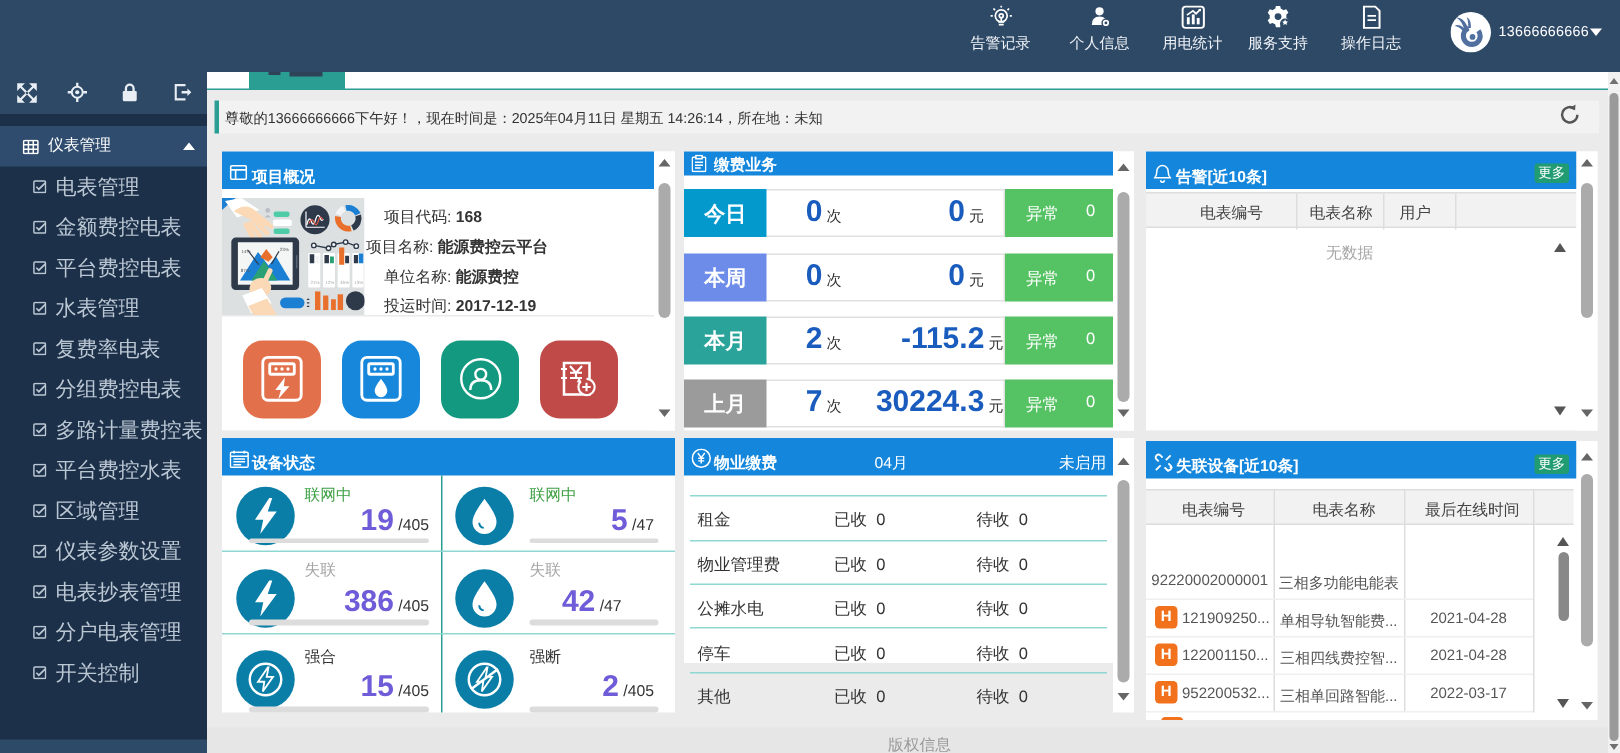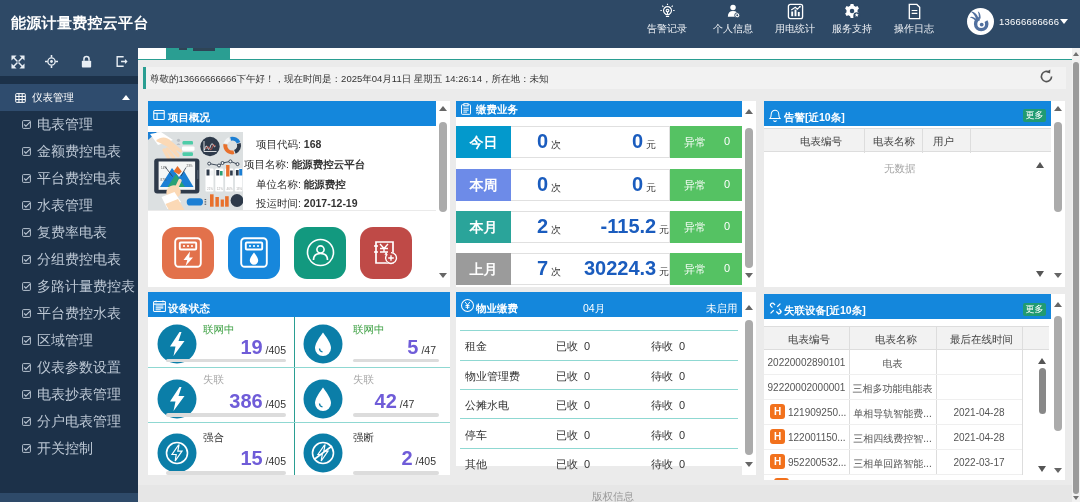--- a/index.html
+++ b/index.html
@@ -54,21 +54,20 @@
 
   <div id="greet">
     <div class="txt">尊敬的13666666666下午好！，现在时间是：2025年04月11日 星期五 14:26:14，所在地：未知</div>
   </div>
   <svg style="position:absolute;left:1039px;top:69px;z-index:6;" width="15" height="15" viewBox="0 0 15 15">
       <path d="M12.6 7.5 a5.1 5.1 0 1 1 -2 -4.05" fill="none" stroke="#555" stroke-width="1.6"></path>
       <path d="M11.3 0.6 L11.1 4.5 L7.4 3.1 Z" fill="#555"></path>
     </svg>
 
   <div id="hdr">
-    <div class="title">能源计量费控云平台</div>
     <div class="hicon" style="left:637px;">
       <svg width="17" height="17" viewBox="0 0 18 18" fill="none" stroke="#fff" stroke-width="1.2">
           <circle cx="9" cy="8" r="4.2"></circle>
           <circle cx="9" cy="8" r="1.4"></circle>
           <path d="M9 9.4 L9 12.2 M6.8 12.2 L11.2 12.2 M7.3 14.2 L10.7 14.2 M9 0.8 L9 2.2 M3.5 2.8 L4.6 4 M14.5 2.8 L13.4 4 M1.5 8 L3 8 M15 8 L16.5 8"></path>
         </svg>
       <div class="lbl">告警记录</div>
     </div>
     <div class="hicon" style="left:703px;">
       <svg width="17" height="17" viewBox="0 0 18 18" fill="#fff">
@@ -473,21 +472,21 @@
         <circle cx="20" cy="20" r="19.5" fill="#0B7EA8"></circle>
         <circle cx="20" cy="20" r="10.5" fill="none" stroke="#fff" stroke-width="1.6"></circle>
         <path d="M21.5 12 L15 21.5 h4.2 L18.2 28 L25 18.2 h-4.2 L22 12 Z" fill="none" stroke="#fff" stroke-width="1.2"></path>
         <path d="M11 26.5 L29 13" stroke="#fff" stroke-width="1.6"></path>
       </svg>
     <div style="position:absolute;left:205px;top:139px;font-size:10.5px;color:#333;">强断</div>
     <div style="position:absolute;left:205px;top:154.5px;width:83px;text-align:right;font-size:10.5px;color:#333;"><span style="font-size:20px;font-weight:bold;color:#6F5CD8;">2</span> /405</div>
     <div style="position:absolute;left:205px;top:179px;width:86px;height:3.5px;border-radius:2px;background:#DCDCDC;"></div>
   </div>
 
-  <div class="panel" style="left:456px;top:292px;width:300px;height:174px;">
+  <div class="panel" style="left:456px;top:292px;width:300px;height:150px;">
     <div class="phead" style="width:286px;height:25px;">
       <svg class="ic" style="top:7px;" width="13" height="13" viewBox="0 0 15 15">
           <circle cx="7.5" cy="7.5" r="6.9" fill="none" stroke="#fff" stroke-width="1.2"></circle>
           <path d="M4.8 3.5 L7.5 7 L10.2 3.5 M7.5 7 V11.5 M5.2 7.5 h4.6 M5.2 9.5 h4.6" stroke="#fff" stroke-width="1.1" fill="none"></path>
         </svg>
       <div class="t" style="top:9.5px;">物业缴费</div>
       <div style="position:absolute;left:127px;top:9.5px;font-size:10.5px;">04月</div>
       <div style="position:absolute;left:250px;top:9.5px;font-size:10.5px;">未启用</div>
     </div>
     <div style="position:absolute;left:4px;top:38px;width:278px;height:1px;background:#8FD8D2;"></div>
@@ -529,27 +528,20 @@
     </div>
     <div style="position:absolute;left:0;top:32px;width:285px;height:24px;background:#F2F2F2;border-top:1px solid #DDD;border-bottom:1px solid #DDD;font-size:10.5px;color:#444;">
       <span style="position:absolute;left:24px;top:6px;">电表编号</span>
       <span style="position:absolute;left:111px;top:6px;">电表名称</span>
       <span style="position:absolute;left:186px;top:6px;">最后在线时间</span>
     </div>
     <div style="position:absolute;left:85px;top:32px;width:1px;height:149px;background:#DDD;"></div>
     <div style="position:absolute;left:172px;top:32px;width:1px;height:149px;background:#DDD;"></div>
     <div style="position:absolute;left:258px;top:32px;width:1px;height:149px;background:#DDD;"></div>
 
-    <div style="position:absolute;left:0;top:56px;width:258px;height:25px;border-bottom:1px solid #EFEFEF;font-size:10px;color:#555;white-space:nowrap;">
-      <div style="position:absolute;left:0;top:0;width:85px;height:25px;">
-          <div style="width:85px;text-align:center;margin-top:7px;">20220002890101</div>
-        </div>
-      <div style="position:absolute;left:85px;top:0;width:87px;height:25px;text-align:center;padding-top:7px;">电表</div>
-      <div style="position:absolute;left:172px;top:0;width:86px;height:25px;text-align:center;padding-top:7px;"></div>
-    </div>
     <div style="position:absolute;left:0;top:81px;width:258px;height:25px;border-bottom:1px solid #EFEFEF;font-size:10px;color:#555;white-space:nowrap;">
       <div style="position:absolute;left:0;top:0;width:85px;height:25px;">
           <div style="width:85px;text-align:center;margin-top:7px;">92220002000001</div>
         </div>
       <div style="position:absolute;left:85px;top:0;width:87px;height:25px;text-align:center;padding-top:7px;">三相多功能电能表</div>
       <div style="position:absolute;left:172px;top:0;width:86px;height:25px;text-align:center;padding-top:7px;"></div>
     </div>
     <div style="position:absolute;left:0;top:106px;width:258px;height:25px;border-bottom:1px solid #EFEFEF;font-size:10px;color:#555;white-space:nowrap;">
       <div style="position:absolute;left:0;top:0;width:85px;height:25px;">
           <span style="position:absolute;left:6px;top:4px;width:15px;height:15px;background:#F2711C;border-radius:3px;color:#fff;font-size:10px;font-weight:bold;text-align:center;line-height:15px;">H</span>

